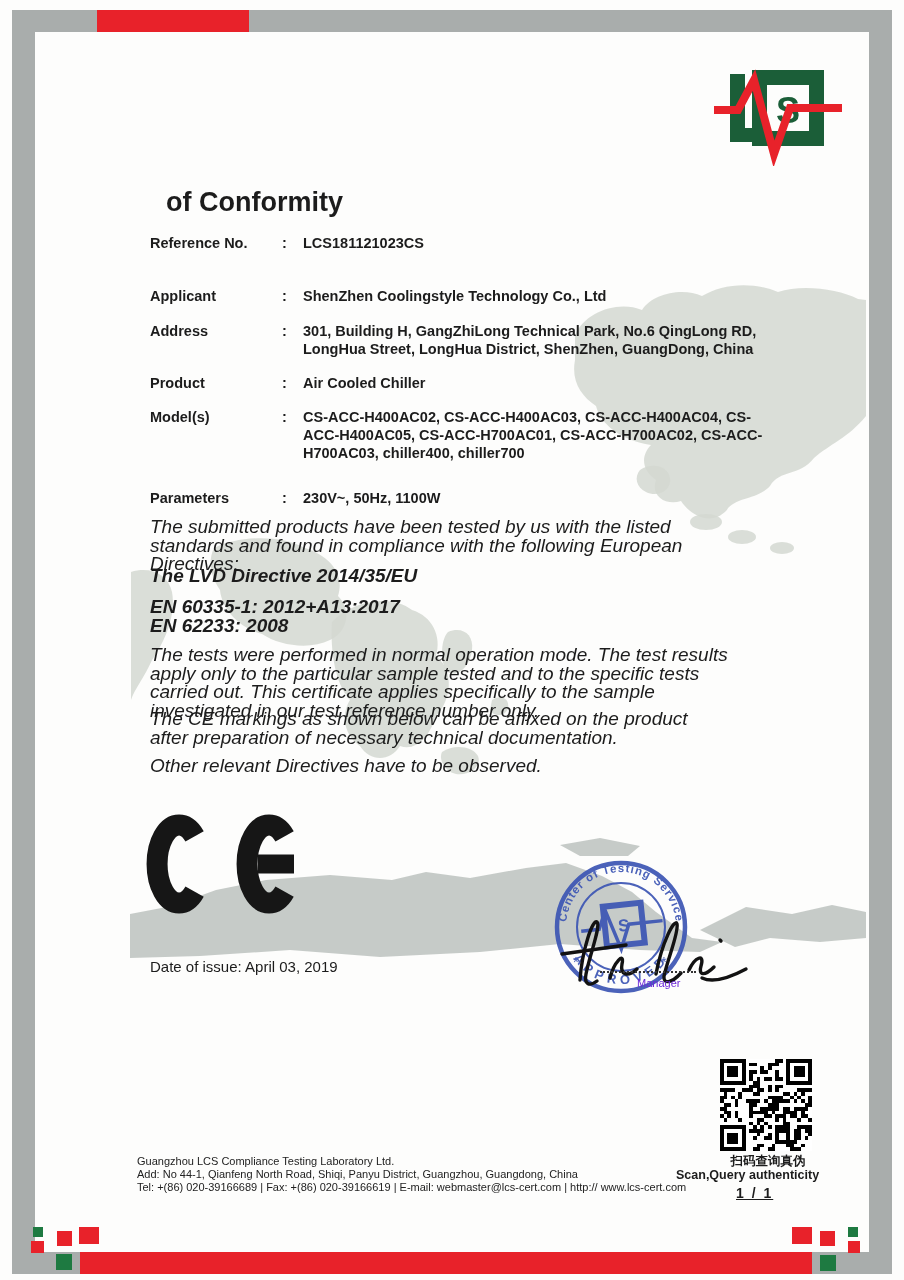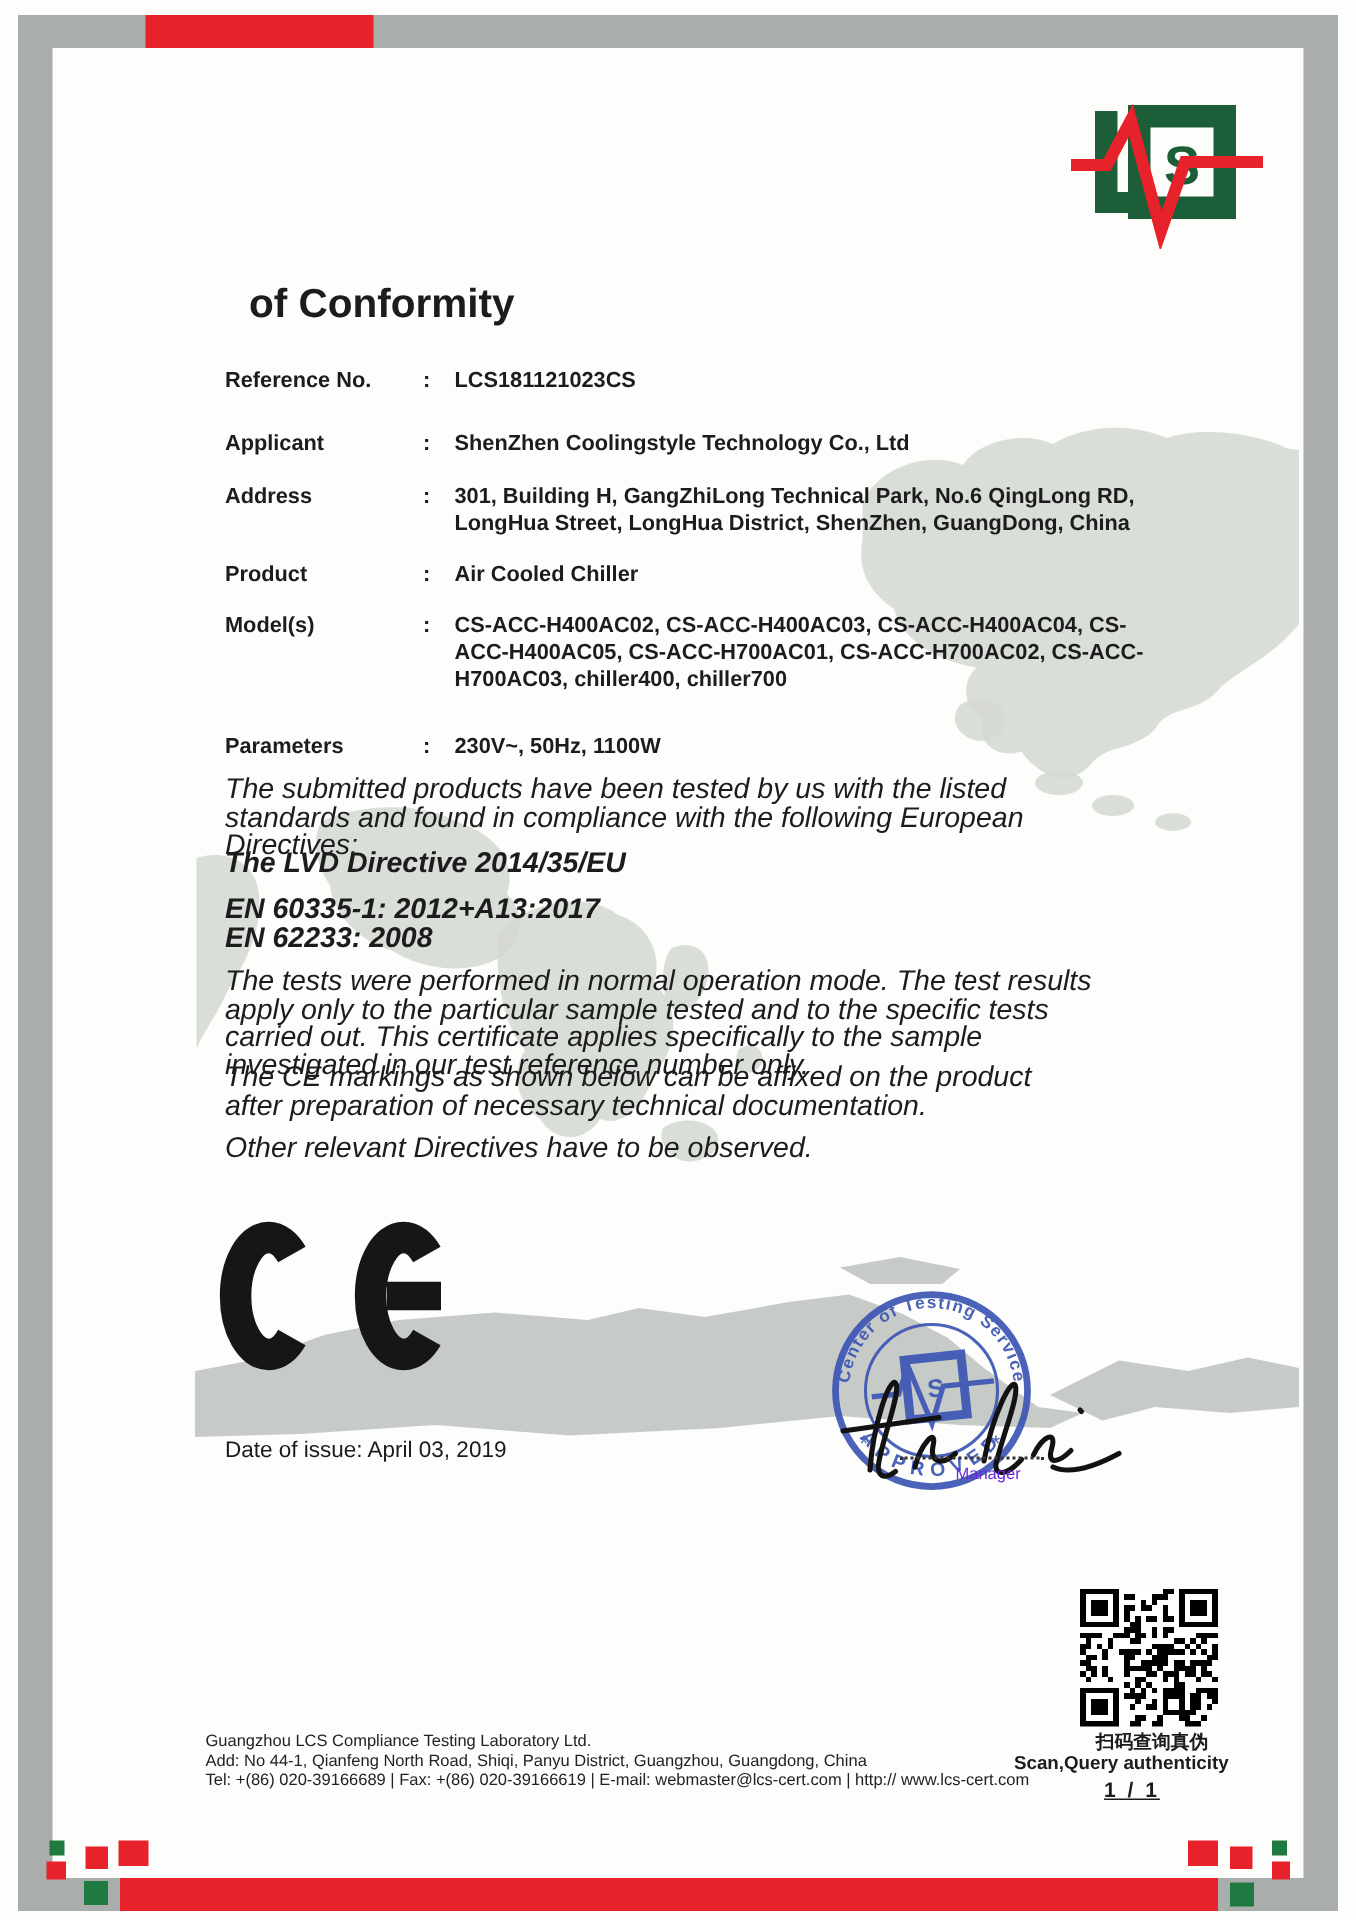--- a/index.html
+++ b/index.html
@@ -109,21 +109,21 @@
       <rect x="18" y="8" width="15" height="68" fill="#1b5e38"></rect>
       <rect x="18" y="62" width="48" height="14" fill="#1b5e38"></rect>
       <rect x="40" y="4" width="72" height="76" fill="#1b5e38"></rect>
       <rect x="55" y="19" width="42" height="46" fill="#fdfdfc"></rect>
       <text x="76" y="44" font-size="36" font-weight="bold" fill="#1b5e38" text-anchor="middle" dominant-baseline="central" font-family="Liberation Sans, sans-serif">S</text>
       <polyline points="2,44 26,44 42,14 62,88 78,42 130,42" fill="none" stroke="#e8222a" stroke-width="8"></polyline>
     </svg>
 
     <div class="abs subtitle">of Conformity</div>
 
-    <div class="abs field-row" style="top:245px;">
+    <div class="abs field-row" style="top:234px;">
       <span class="field-label">Reference No.</span><span class="field-colon">:</span><span class="field-value">LCS181121023CS</span>
     </div>
     <div class="abs field-row" style="top:287px;">
       <span class="field-label">Applicant</span><span class="field-colon">:</span><span class="field-value">ShenZhen Coolingstyle Technology Co., Ltd</span>
     </div>
     <div class="abs field-row" style="top:322px;">
       <span class="field-label">Address</span><span class="field-colon">:</span><span class="field-value">301, Building H, GangZhiLong Technical Park, No.6 QingLong RD, LongHua Street, LongHua District, ShenZhen, GuangDong, China</span>
     </div>
     <div class="abs field-row" style="top:374px;">
       <span class="field-label">Product</span><span class="field-colon">:</span><span class="field-value">Air Cooled Chiller</span>

